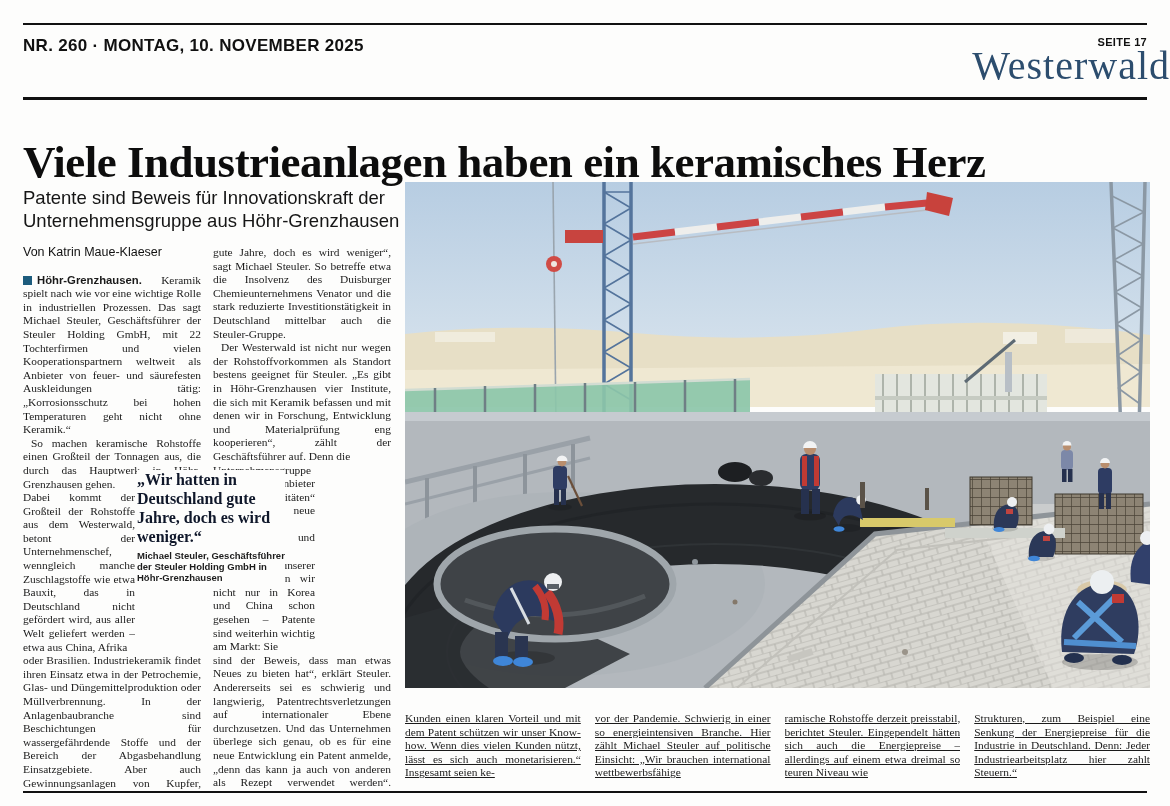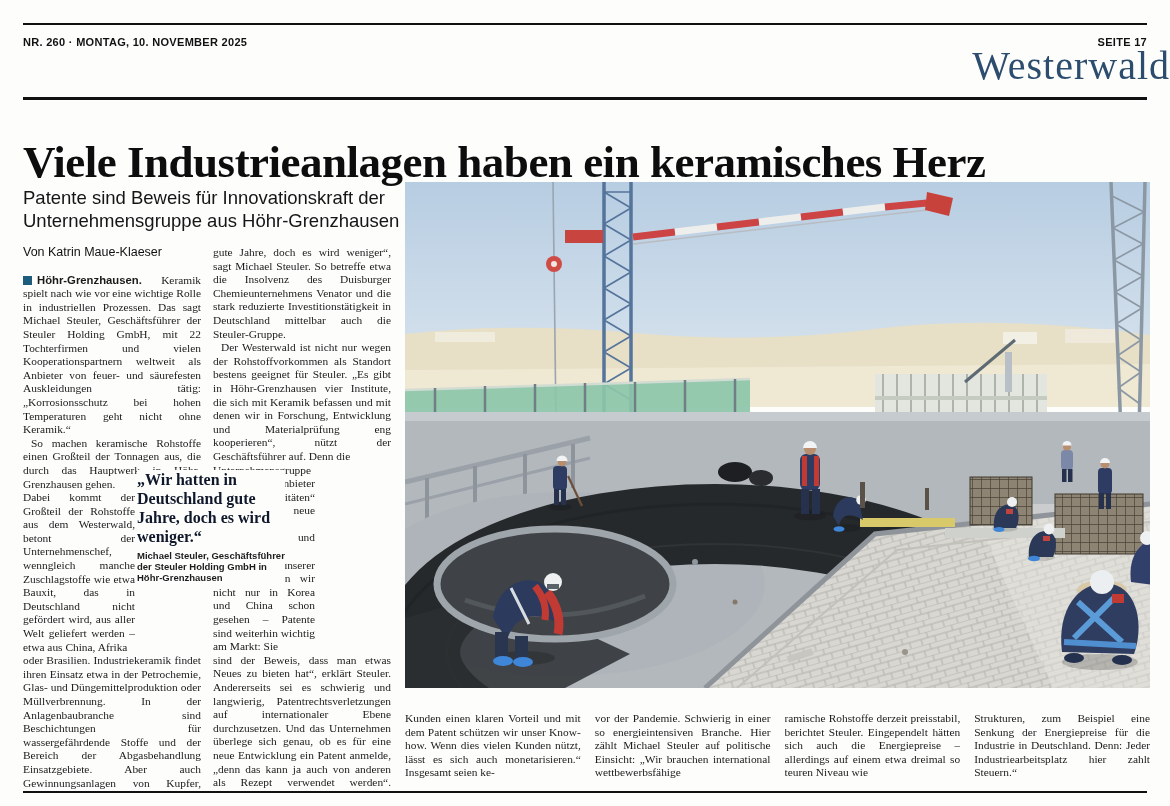--- a/index.html
+++ b/index.html
@@ -4,21 +4,21 @@
 <style>
   html,body{margin:0;padding:0;background:#ffffff;}
   #page{position:relative;width:1170px;height:806px;background:#fdfdfc;overflow:hidden;
         font-family:"Liberation Serif",serif;color:#1a1a1a;}
   .rule{position:absolute;left:23px;width:1124px;background:#111;}
   #rule-top{top:23px;height:2px;}
   #rule-mid{top:97px;height:3px;}
   #rule-bottom{top:791px;height:2px;}
 
   #edition{position:absolute;left:23px;top:36px;font-family:"Liberation Sans",sans-serif;
-           font-weight:bold;font-size:11px;letter-spacing:.3px;color:#111;}
+           font-weight:bold;font-size:17px;letter-spacing:.3px;color:#111;}
   #pagenum{position:absolute;right:23px;top:36px;font-family:"Liberation Sans",sans-serif;
            font-weight:bold;font-size:11px;letter-spacing:.3px;color:#111;}
   #masthead{position:absolute;left:0;top:42px;width:1170px;text-align:right;
             font-family:"Liberation Serif",serif;font-size:40px;color:#2c4d6e;letter-spacing:1px;}
 
   #headline{position:absolute;left:23px;top:106px;width:1130px;font-weight:bold;
             font-size:45px;letter-spacing:-.5px;color:#0d0d0d;white-space:nowrap;}
   #subhead{position:absolute;left:23px;top:186px;width:392px;
            font-family:"Liberation Sans",sans-serif;font-size:18.5px;line-height:23px;color:#151515;}
 
@@ -41,21 +41,21 @@
            line-height:19px;color:#0f172a;margin:0;text-align:left;}
   #pq-attr{font-family:"Liberation Sans",sans-serif;font-weight:bold;font-size:9.5px;
            line-height:11px;color:#1c1c1c;margin-top:4px;text-align:left;}
 
   #photo{position:absolute;left:405px;top:182px;width:745px;height:506px;}
   #caption-row{position:absolute;left:405px;top:692px;width:745px;display:flex;
                justify-content:space-between;align-items:flex-start;}
   #caption{font-family:"Liberation Sans",sans-serif;font-weight:bold;font-size:11.3px;color:#0f0f0f;}
   #credit{font-family:"Liberation Sans",sans-serif;font-size:10.3px;color:#222;white-space:nowrap;margin-left:14px;}
 
-  #bottom-cols{position:absolute;left:405px;top:712px;width:745px;display:flex;gap:14px;}
+  #bottom-cols{position:absolute;left:405px;top:712px;width:745px;display:flex;gap:14px;text-decoration:underline;}
   .bcol{flex:1;font-size:11.4px;line-height:13.6px;text-align:justify;height:76px;overflow:hidden;}
 </style>
 </head>
 <body>
 
 <div id="page">
 
   <div id="rule-top" class="rule"></div>
   <div id="edition">NR. 260 · MONTAG, 10. NOVEMBER 2025</div>
   <div id="pagenum">SEITE 17</div>
@@ -68,21 +68,21 @@
   <div id="col1" class="col">
     <div class="byline">Von Katrin Maue-Klaeser</div>
     <p><span class="sq"></span><span class="lead-loc">Höhr-Grenzhausen.</span> <span>Keramik spielt nach wie vor eine wichtige Rolle in industriellen Prozessen. Das sagt Michael Steuler, Geschäftsführer der Steuler Holding GmbH, mit 22 Tochterfirmen und vielen Kooperationspartnern weltweit als Anbieter von feuer- und säurefesten Auskleidungen tätig: „Korrosionsschutz bei hohen Temperaturen geht nicht ohne Keramik.“</span></p>
     <p class="ind">So machen keramische Rohstoffe einen Großteil der Tonnagen aus, die durch das Hauptwerk in Höhr-Grenzhausen gehen.</p>
     <p class="narrow-r">Dabei kommt der Großteil der Rohstoffe aus dem Westerwald, betont der Unternehmenschef, wenngleich manche Zuschlagstoffe wie etwa Bauxit, das in Deutschland nicht gefördert wird, aus aller Welt geliefert werden – etwa aus China, Afrika</p>
     <p>oder Brasilien. Industriekeramik findet ihren Einsatz etwa in der Petrochemie, Glas- und Düngemittelproduktion oder Müllverbrennung. In der Anlagenbaubranche sind Beschichtungen für wassergefährdende Stoffe und der Bereich der Abgasbehandlung Einsatzgebiete. Aber auch Gewinnungsanlagen von Kupfer, Gold, Zink oder Aluminium haben ein keramisches Herz. Wichtige Abnehmerbranche von Steuler ist die chemische Industrie. „Wir hatten in Deutschland</p>
   </div>
 
   <div id="col2" class="col">
     <p>gute Jahre, doch es wird weniger“, sagt Michael Steuler. So betreffe etwa die Insolvenz des Duisburger Chemieunternehmens Venator und die stark reduzierte Investitionstätigkeit in Deutschland mittelbar auch die Steuler-Gruppe.</p>
-    <p class="ind">Der Westerwald ist nicht nur wegen der Rohstoffvorkommen als Standort bestens geeignet für Steuler. „Es gibt in Höhr-Grenzhausen vier Institute, die sich mit Keramik befassen und mit denen wir in Forschung, Entwicklung und Materialprüfung eng kooperieren“, nützt der Geschäftsführer auf. Denn die</p>
+    <p class="ind">Der Westerwald ist nicht nur wegen der Rohstoffvorkommen als Standort bestens geeignet für Steuler. „Es gibt in Höhr-Grenzhausen vier Institute, die sich mit Keramik befassen und mit denen wir in Forschung, Entwicklung und Materialprüfung eng kooperieren“, zählt der Geschäftsführer auf. Denn die</p>
     <p class="narrow-l">Unternehmensgruppe als „Nischenanbieter für Spezialitäten“ bringt ständig neue Produkte, Anwendungen und Ideen hervor.</p>
     <p class="narrow-l ind">„Plagiate unserer Produkte haben wir nicht nur in Korea und China schon gesehen – Patente sind weiterhin wichtig am Markt: Sie</p>
     <p>sind der Beweis, dass man etwas Neues zu bieten hat“, erklärt Steuler. Andererseits sei es schwierig und langwierig, Patentrechtsverletzungen auf internationaler Ebene durchzusetzen. Und das Unternehmen überlege sich genau, ob es für eine neue Entwicklung ein Patent anmelde, „denn das kann ja auch von anderen als Rezept verwendet werden“. Dennoch hat Steuler kürzlich im Feuerfest-Bereich ein weiteres Patent erwirkt: „Die Innovation bringt unseren</p>
   </div>
 
   <div id="pullquote">
     <p id="pq-text">„Wir hatten in Deutschland gute Jahre, doch es wird weniger.“</p>
     <div id="pq-attr">Michael Steuler, Geschäftsführer der Steuler Holding GmbH in Höhr-Grenzhausen</div>
   </div>
 

